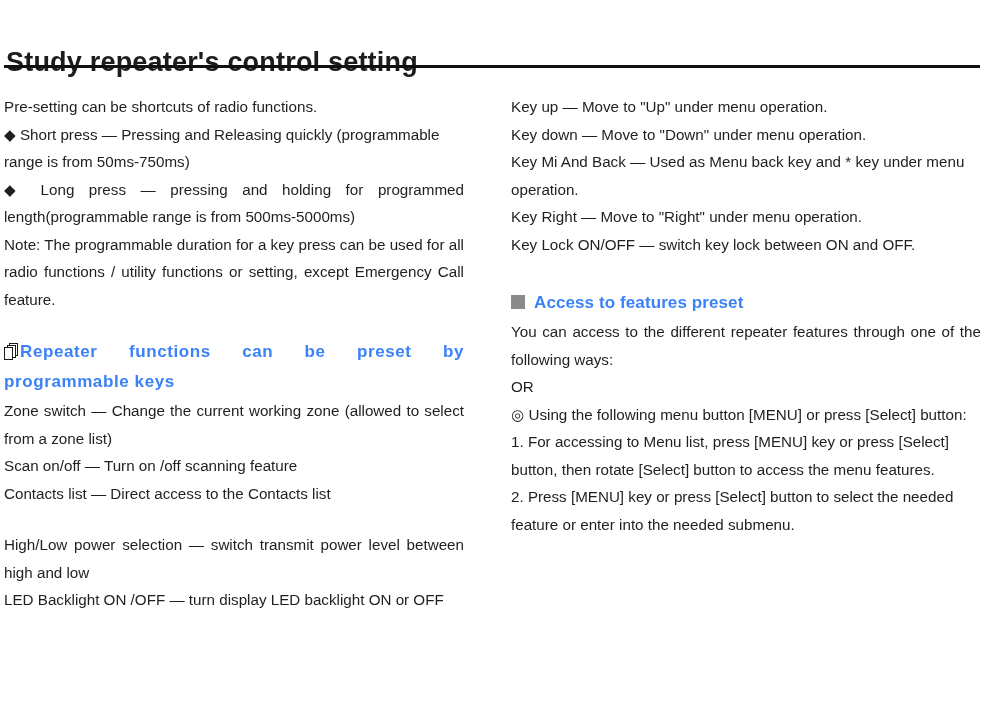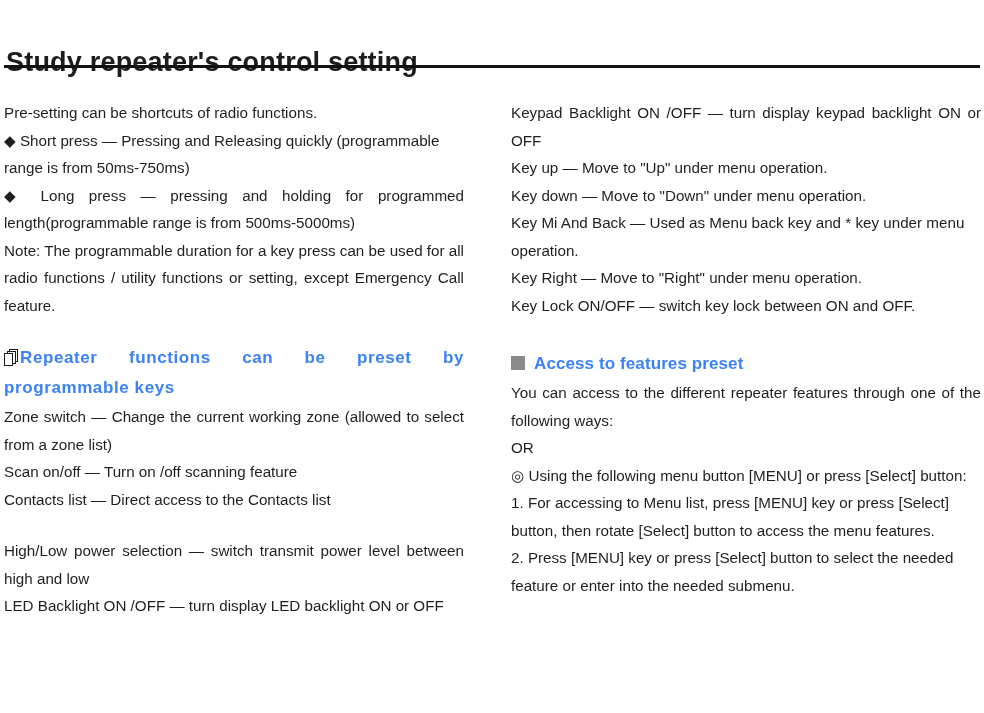--- a/index.html
+++ b/index.html
@@ -39,21 +39,21 @@
     left: 4px;
     top: 38px;
     width: 976px;
     height: 3px;
     background: #111111;
   }
 
   
   .col {
     position: absolute;
-    top: 72px;
+    top: 66px;
     font-size: 15.2px;
     line-height: 27.5px;
     color: #1f1f1f;
   }
   .col-left  { left: 4px;   width: 460px; }
   .col-right { left: 511px; width: 470px; }
 
   .para {
     margin: 0;
     padding: 0;
@@ -150,21 +150,20 @@
 
     <div class="spacer-md"></div>
 
 
     <p class="para just">High/Low power selection — switch transmit power level between high and low</p>
     <p class="para">LED Backlight ON /OFF — turn display LED backlight ON or OFF</p>
   </div>
 
   <div class="col col-right">
 
-    <p class="para just">Keypad Backlight ON /OFF — turn display keypad backlight ON or OFF</p>
     <p class="para">Key up — Move to "Up" under menu operation.</p>
     <p class="para">Key down — Move to "Down" under menu operation.</p>
     <p class="para">Key Mi And Back — Used as Menu back key and * key under menu operation.</p>
     <p class="para">Key Right — Move to "Right" under menu operation.</p>
     <p class="para">Key Lock ON/OFF — switch key lock between ON and OFF.</p>
 
     <div class="spacer-lg"></div>
 
     <h2 class="section-head"><span class="sq-icon"></span><span>Access to features preset</span></h2>
 

